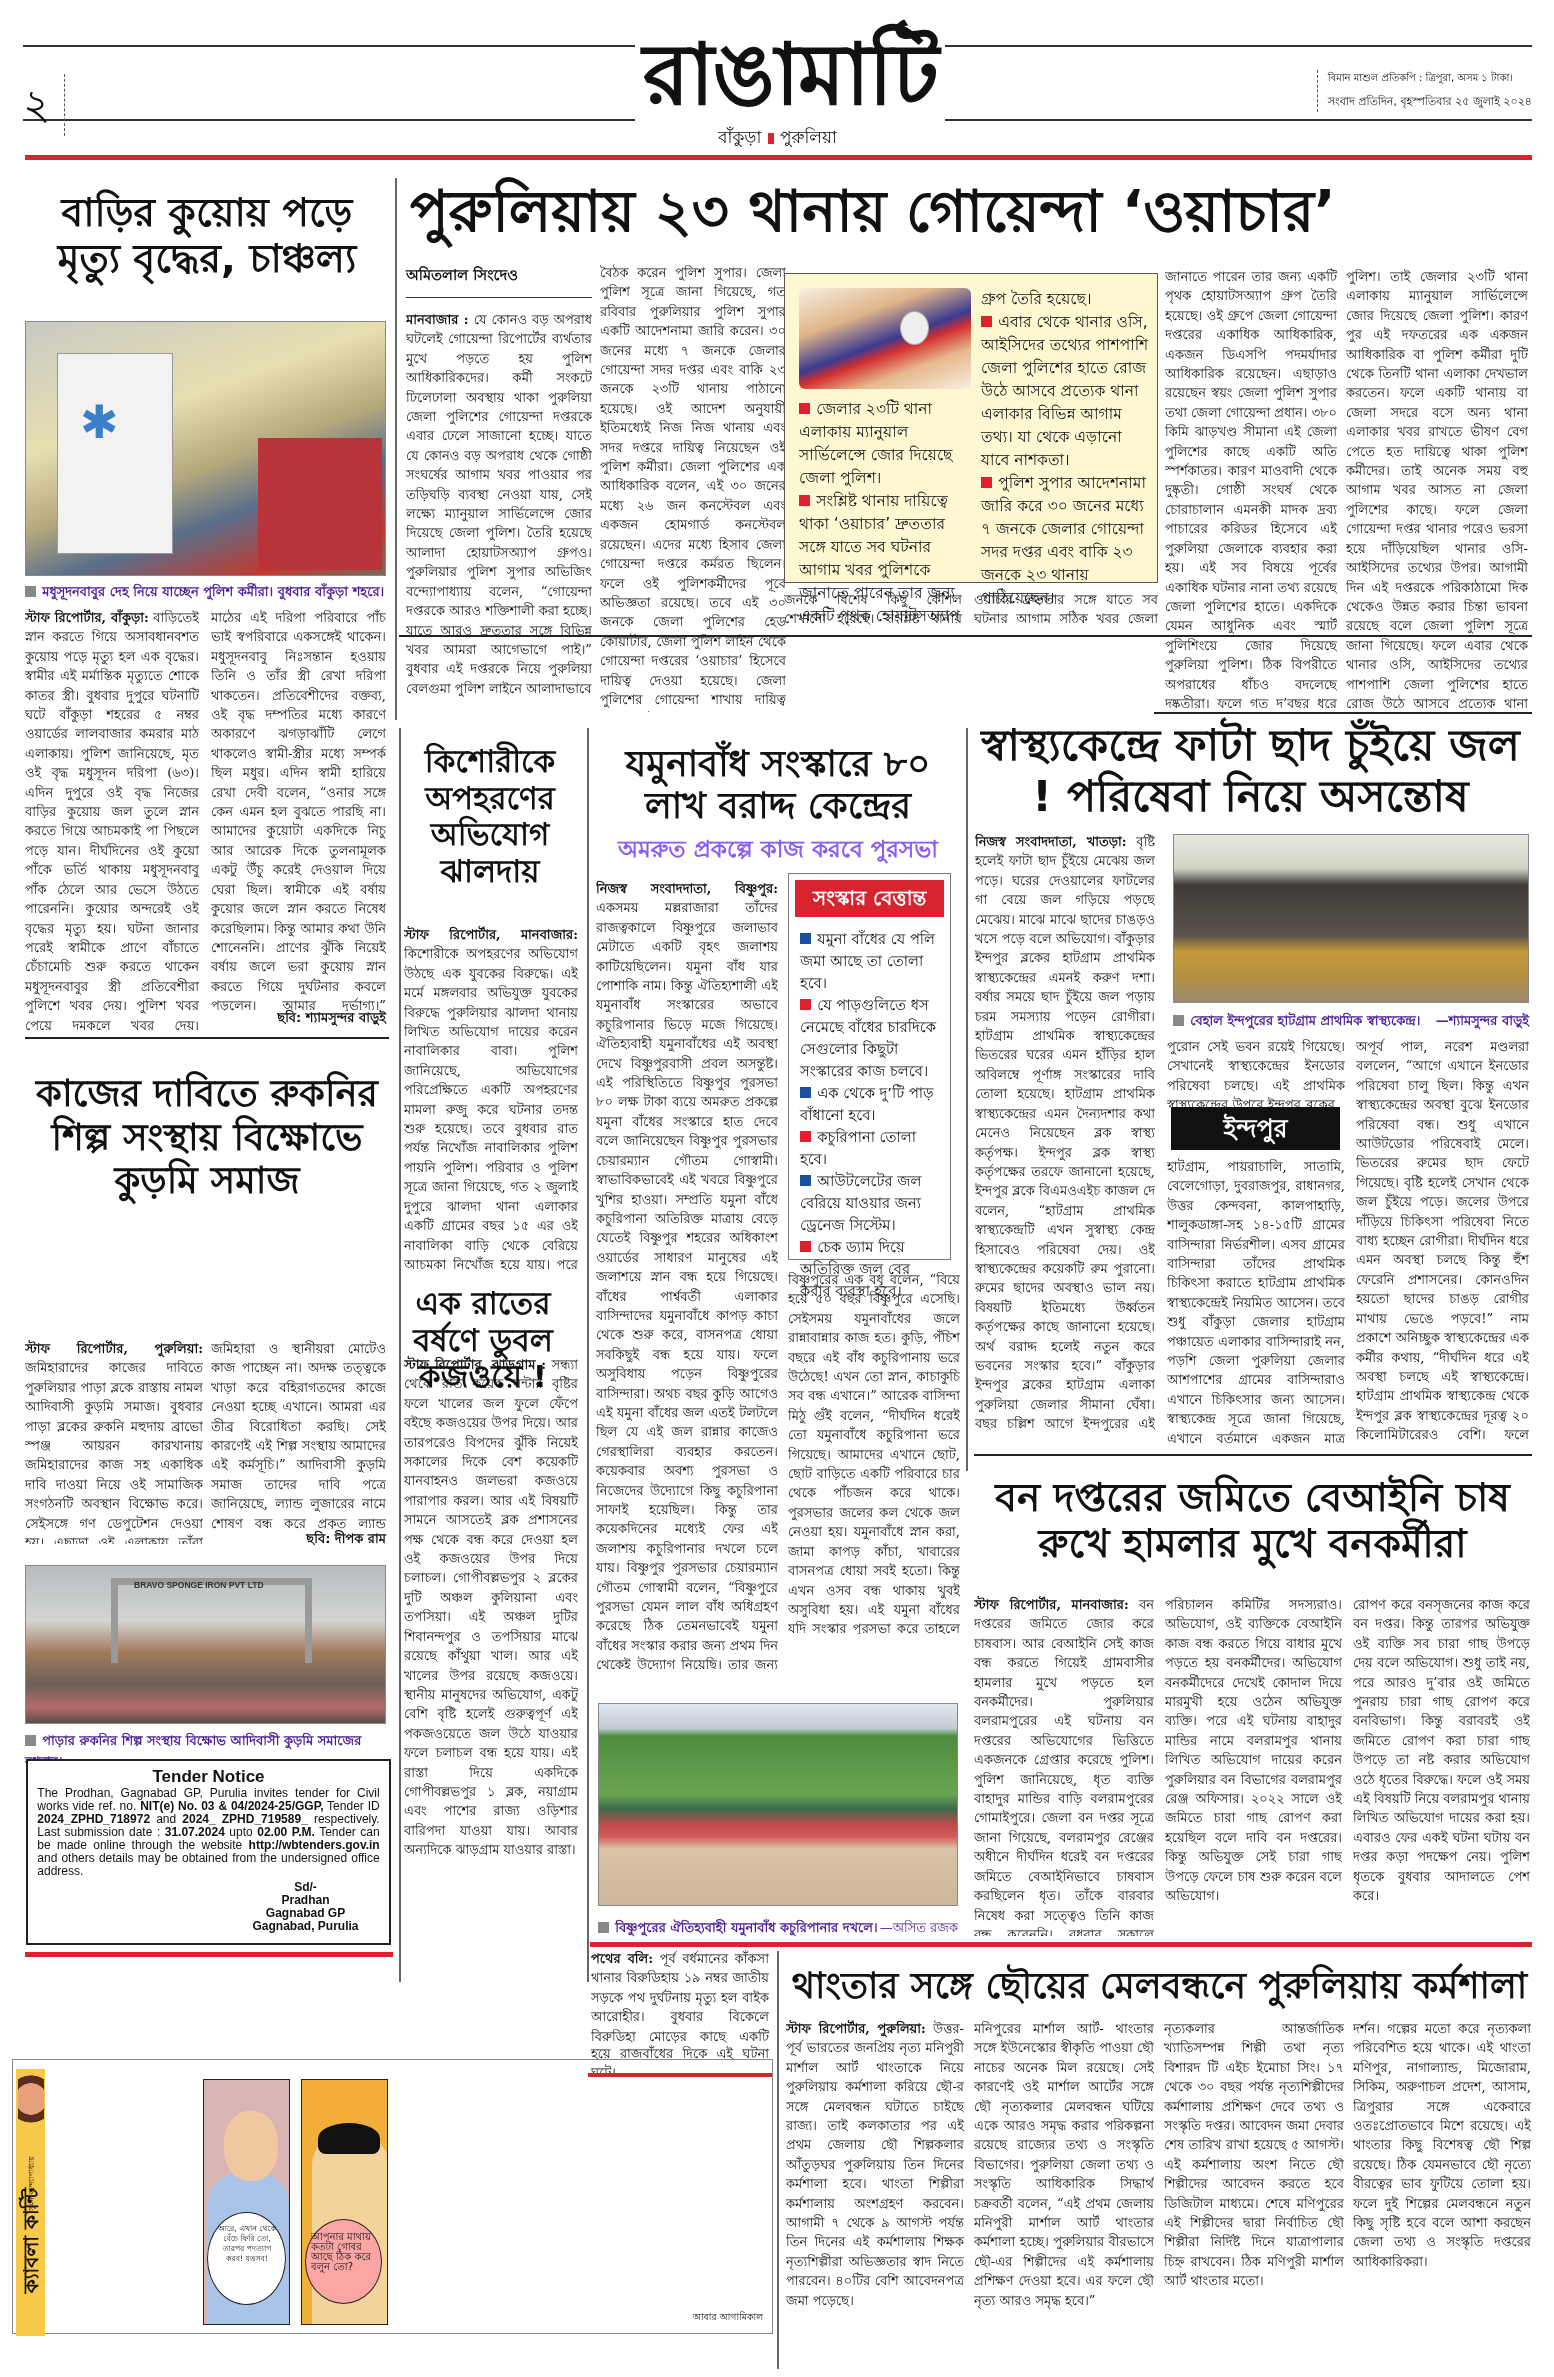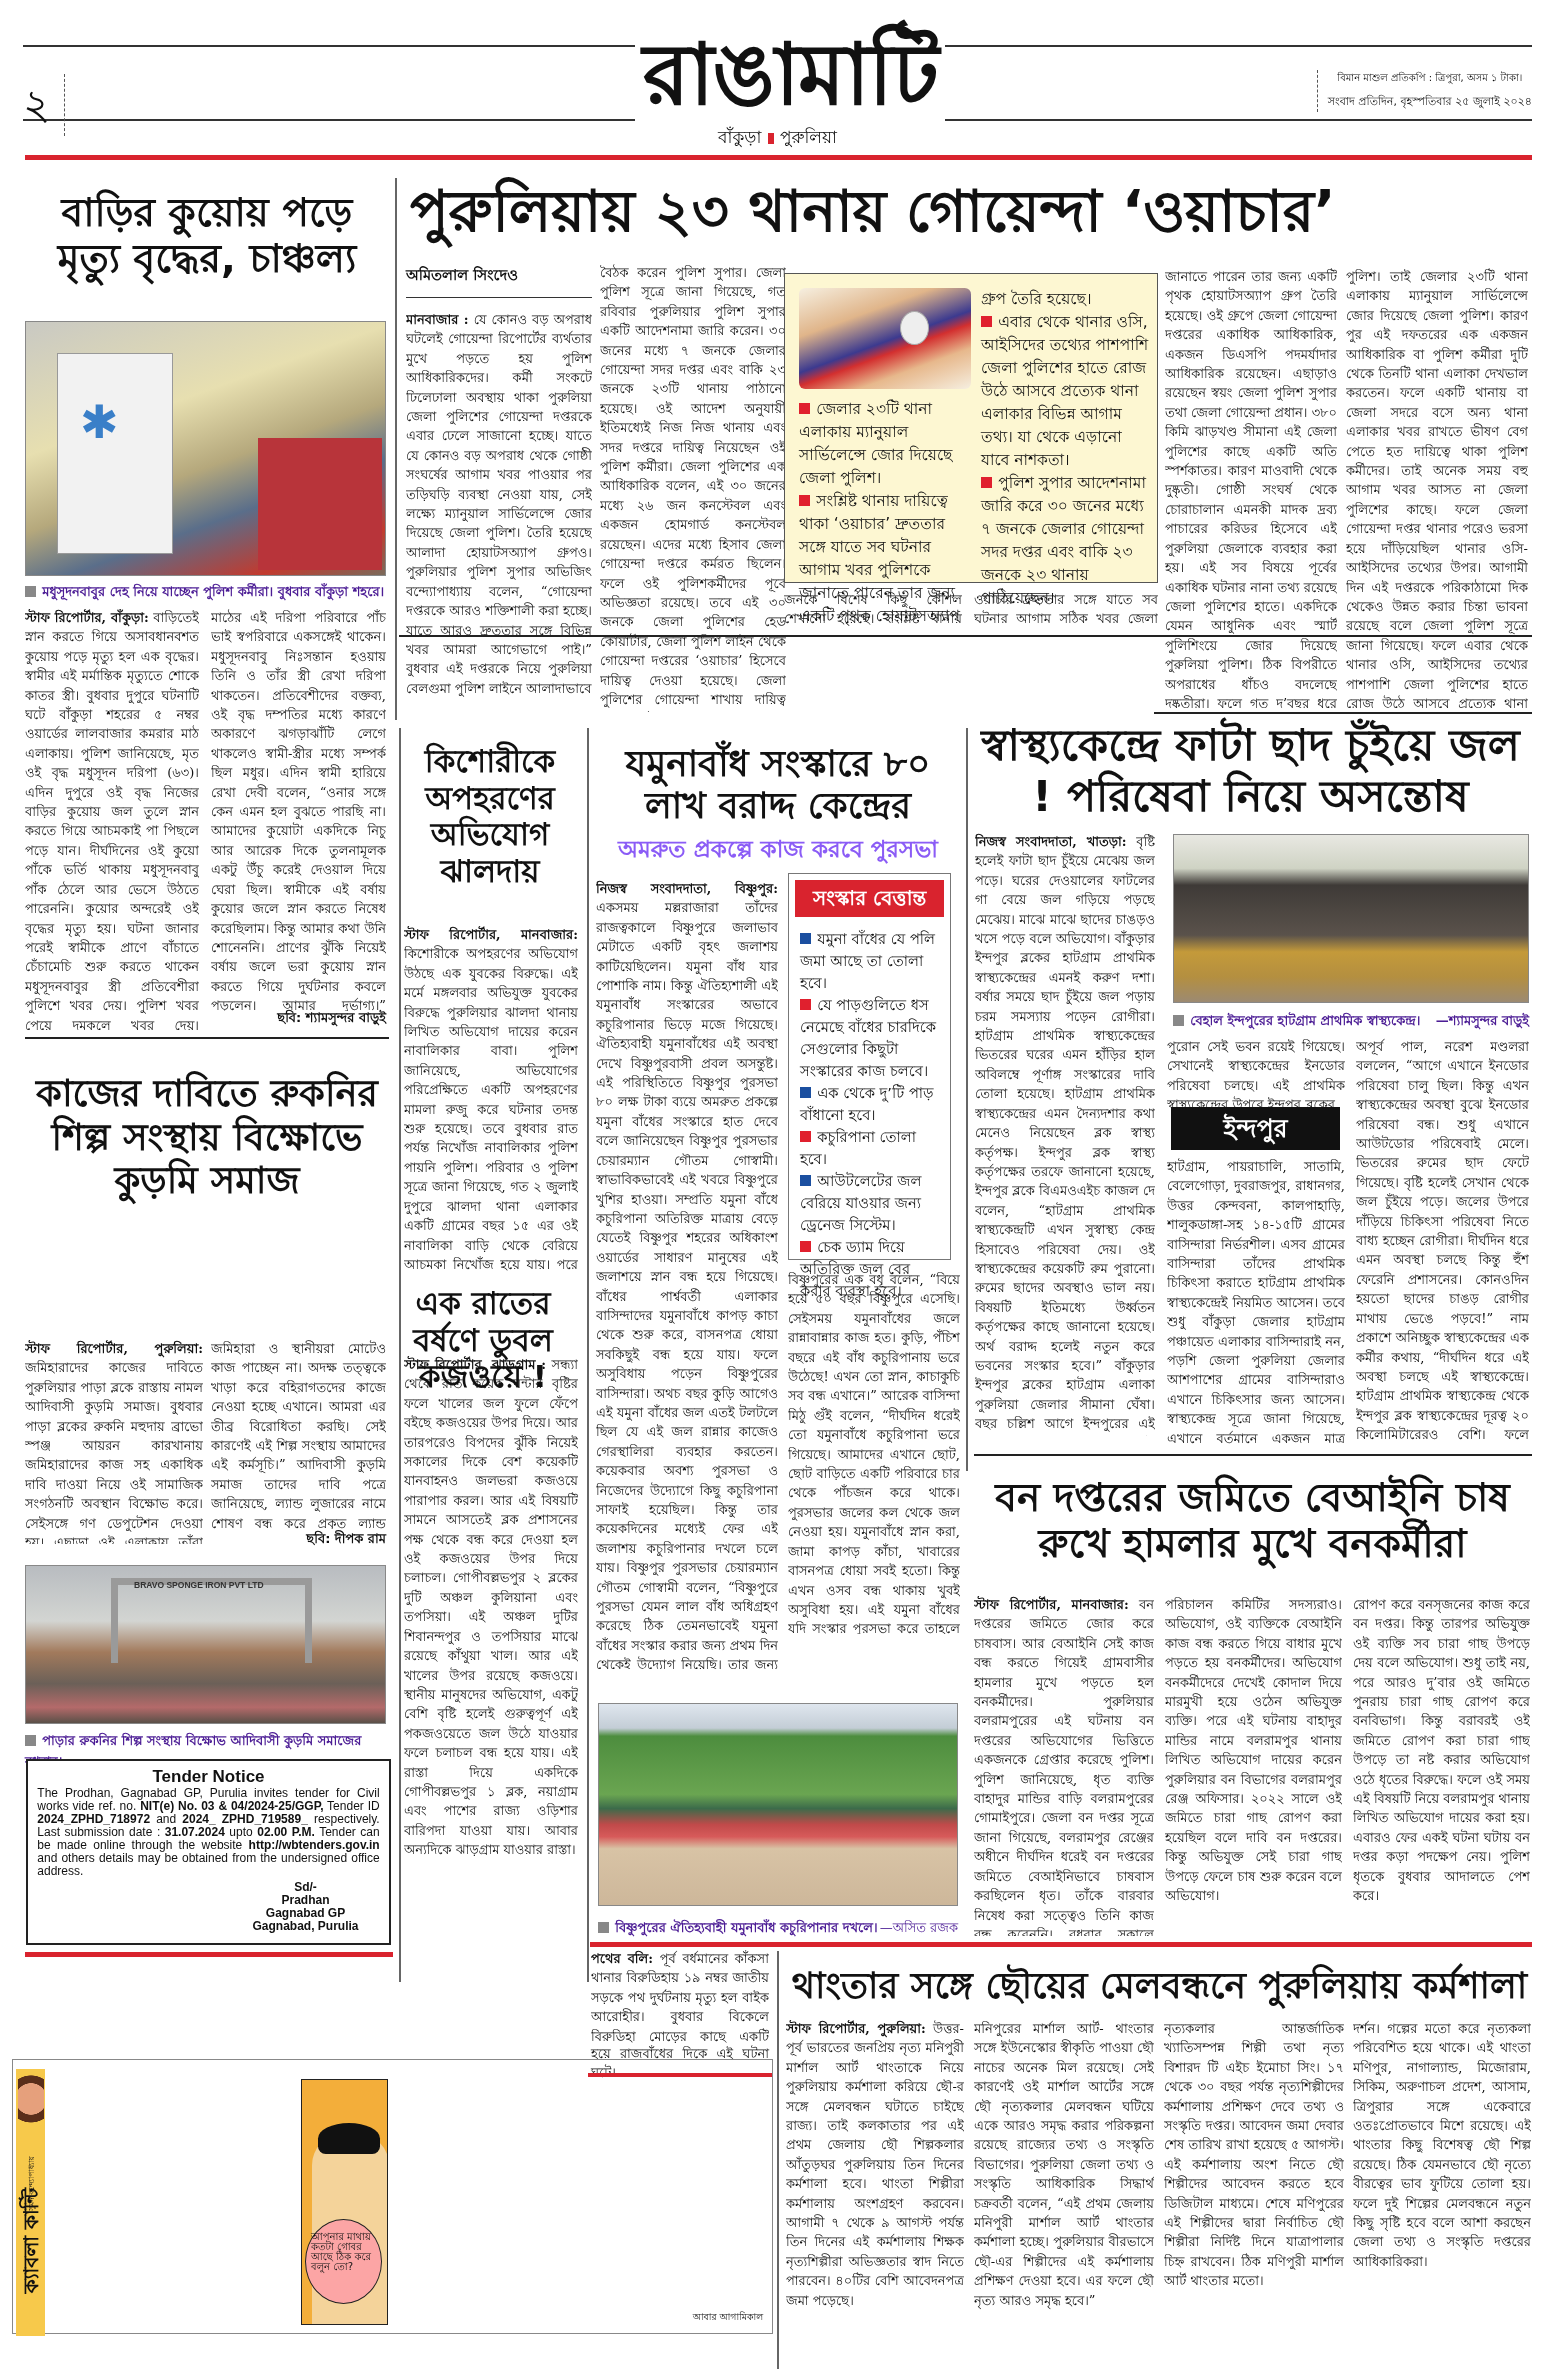--- a/index.html
+++ b/index.html
@@ -3,21 +3,21 @@
 <meta charset="utf-8">
 <style>
   *{box-sizing:border-box;margin:0;padding:0}
   html,body{width:1555px;background:#fff}
   body{font-family:"DejaVu Serif","Liberation Serif",serif;color:#111;position:relative;height:2377px;overflow:hidden}
   .abs{position:absolute}
   
   .mast-rule{position:absolute;left:23px;right:23px;height:1.5px;background:#333}
   .pageno{position:absolute;left:23px;top:74px;font-size:42px;font-family:"DejaVu Sans",sans-serif;border-right:1.5px dashed #555;padding-right:14px;height:62px;line-height:62px}
   .mast-title{position:absolute;left:635px;top:17px;width:310px;text-align:center;font-size:85px;font-weight:bold;font-family:"DejaVu Sans",sans-serif;background:#fff;padding:0 7.7px;line-height:116px;letter-spacing:-1.5px}
-  .mast-right{position:absolute;right:23px;top:70px;text-align:center;border-left:1.5px dashed #555;padding-left:9.3px;font-family:"DejaVu Sans",sans-serif}
+  .mast-right{position:absolute;right:23px;top:70px;text-align:left;border-left:1.5px dashed #555;padding-left:9.3px;font-family:"DejaVu Sans",sans-serif}
   .mast-right .small{font-size:10px}
   .mast-right .date{font-size:11px;margin-top:6px}
   .mast-sub{position:absolute;left:0;right:0;top:124px;text-align:center;font-size:17px;font-family:"DejaVu Sans",sans-serif}
   .mast-sub .dot{display:inline-block;width:6.2px;height:11px;background:#d9232e;margin:0 6.2px;vertical-align:middle}
   .redrule{position:absolute;height:4.6px;background:#d9232e}
   .blackrule{position:absolute;height:3.1px;background:#222}
   .vrule{position:absolute;width:1.5px;background:#666}
   .hl{font-family:"DejaVu Sans",sans-serif;font-weight:bold;line-height:1.18;color:#111}
   .body{font-size:13px;line-height:19.4px;text-align:justify;font-family:"DejaVu Serif",serif}
   .body b{font-weight:bold}
@@ -188,20 +188,25 @@
 </article>
 
 <section class="box" style="left:12.4px;top:2059px;width:761px;height:275px;border-color:#888">
   <div class="abs" style="left:3.1px;top:9.3px;width:29px;height:267px;background:#f7c94b">
     <div class="abs" style="left:1.5px;top:3.1px;width:26px;height:77px;background:radial-gradient(circle at 50% 35%,#e6a07c 0 30%,#5a2e1a 31% 45%,transparent 46%)"></div>
     <div class="abs" style="left:-46px;top:155px;width:124px;transform:rotate(-90deg);font-size:20px;font-weight:bold;text-align:center;font-family:'DejaVu Sans',sans-serif">ক্যাবলা কান্টি</div>
     <div class="abs" style="left:-31px;top:108px;width:93px;transform:rotate(-90deg);font-size:7.7px;text-align:center;font-family:'DejaVu Sans',sans-serif">সুমন বন্দ্যোপাধ্যায়</div>
   </div>
 
 
+  <div class="abs" style="left:190px;top:18.6px;width:87px;height:246px;background:#d9b4b4;border:1.5px solid #222;overflow:hidden">
+    <div class="abs" style="left:3.9px;top:93px;width:81px;height:155px;background:#a9c4e6;border-radius:31px 31px 0 0"></div>
+    <div class="abs" style="left:19.4px;top:31px;width:54px;height:70px;background:#f0c8a0;border-radius:45%"></div>
+    <div class="abs" style="left:3.1px;top:132px;width:79px;height:93px;background:#fff;border:1.5px solid #222;border-radius:50%;font-size:7.7px;line-height:10px;text-align:center;padding:11px 4.6px;font-family:'DejaVu Sans',sans-serif">আরে, এখান থেকে বেঁচে ফিরি তো, তারপর পদত্যাগ করব! যত্তসব!</div>
+  </div>
 
   <div class="abs" style="left:288px;top:18.6px;width:87px;height:246px;background:#f3ae3a;border:1.5px solid #222;overflow:hidden">
     <div class="abs" style="left:9.3px;top:54px;width:77px;height:194px;background:#f4d39a;border-radius:31px 31px 0 0"></div>
     <div class="abs" style="left:15.5px;top:43px;width:62px;height:31px;background:#111;border-radius:50% 50% 7.7px 7.7px"></div>
     <div class="abs" style="left:3.1px;top:139px;width:77px;height:85px;background:#fca5a5;border:1.5px solid #222;border-radius:50%;font-size:10px;line-height:10px;text-align:left;padding:12.4px 4.6px;font-family:'DejaVu Sans',sans-serif">আপনার মাথায় কতটা গোবর আছে ঠিক করে বলুন তো?</div>
   </div>
   <div class="abs" style="right:9.3px;bottom:7.7px;font-size:9.3px;font-family:'DejaVu Sans',sans-serif">আবার আগামিকাল</div>
 </section>
 
 

